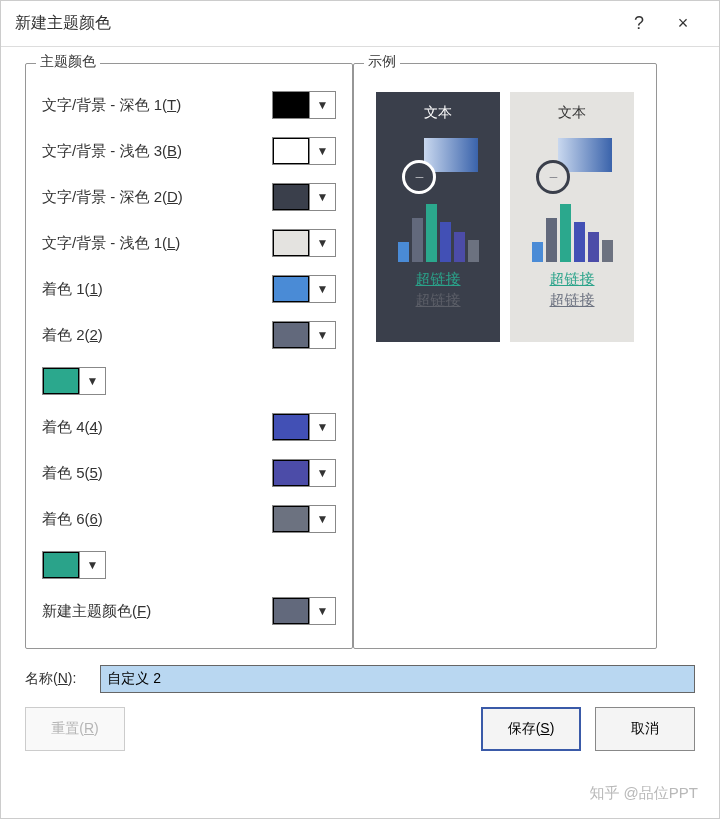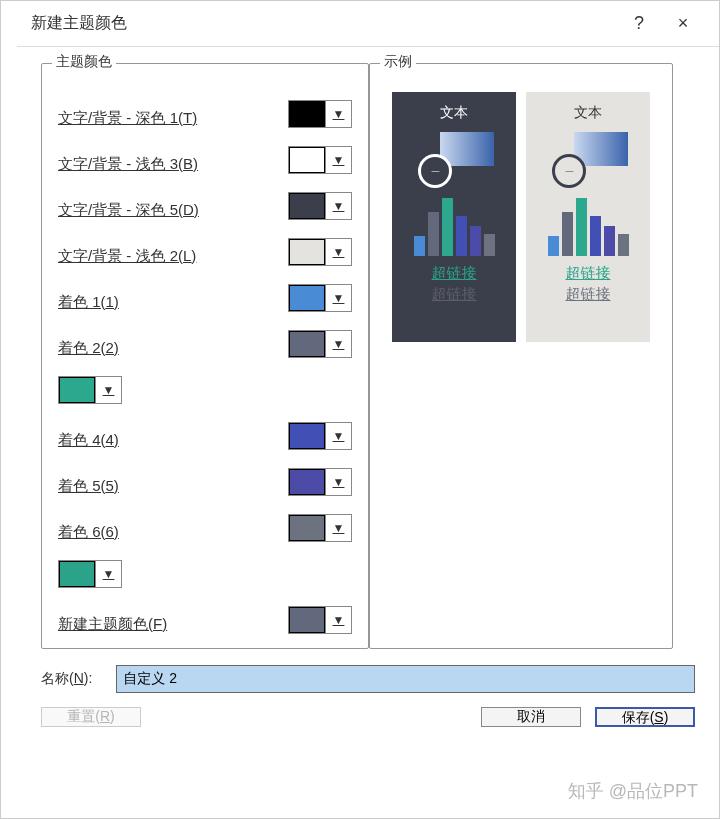--- a/index.html
+++ b/index.html
@@ -12,21 +12,20 @@
       height: 819px;
       overflow: hidden;
     }
     .dialog {
       background: #fff;
       border: 1px solid #ccc;
       width: 720px;
       height: 819px;
       display: flex;
       flex-direction: column;
-      padding-left: 16px;
     }
     .titlebar {
       display: flex;
       align-items: center;
       padding: 10px 14px;
       border-bottom: 1px solid #ddd;
       min-height: 46px;
     }
     .titlebar .title {
       flex: 1;
@@ -65,23 +64,22 @@
     .left-col {
       width: 328px;
       min-height: 582px;
     }
     .right-col {
       width: 304px;
       min-height: 300px;
     }
     .color-row {
       display: flex;
-      align-items: flex-end;
+      align-items: center;
       height: 46px;
-      text-decoration: underline;
     }
     .color-label {
       flex: 1;
       font-size: 15px;
     }
     .mn { text-decoration: underline; }
     .swatch-dd {
       display: flex;
       border: 1px solid #888;
       width: 64px;
@@ -111,21 +109,21 @@
       width: 130px;
       height: 250px;
       display: flex;
       flex-direction: column;
       align-items: center;
       padding: 12px 8px;
       font-size: 14px;
     }
     .preview-dark { background: #3a3f4b; color: #fff; }
     .preview-light { background: #e4e3e0; color: #333; }
-    .pv-title { margin-bottom: 10px; font-size: 14px; }
+    .pv-title { margin-bottom: 16px; font-size: 14px; }
     .pv-shapes { position: relative; width: 80px; height: 56px; margin-bottom: 6px; }
     .pv-rect {
       position: absolute; right: 0; top: 0;
       width: 54px; height: 34px;
       background: linear-gradient(90deg, #c9d8ef, #3a63ab);
     }
     .pv-circle {
       position: absolute; left: 4px; bottom: 0;
       width: 34px; height: 34px; border-radius: 50%;
       border: 3px solid;
@@ -159,36 +157,36 @@
     }
     .button-row {
       display: flex;
       align-items: center;
       margin-top: 14px;
       gap: 14px;
     }
     .spacer { flex: 1; }
     .btn {
       min-width: 100px;
-      height: 20px;
+      height: 44px;
       border: 1px solid #888;
       background: #f4f4f4;
       font-family: inherit;
       font-size: 14px;
       cursor: pointer;
       padding: 0 14px;
     }
     .btn-primary { border: 2px solid #3a5aa8; }
     .btn:disabled { color: #b5b5b5; border-color: #ccc; background: #f9f9f9; cursor: default; }
     .watermark {
       position: absolute;
       right: 22px;
       bottom: 16px;
       color: rgba(160,160,160,0.75);
-      font-size: 18px;
+      font-size: 15px;
       pointer-events: none;
     }
   </style>
 </head>
 <body>
 
 <div class="dialog">
   <div class="titlebar">
     <div class="title">新建主题颜色</div>
     <div class="help-btn">?</div>
@@ -209,28 +207,28 @@
               </div>
             </div>
             <div class="color-row">
               <span class="color-label"><span>文字/背景 - 浅色 3(</span><span class="mn">B</span><span>)</span></span>
               <div class="swatch-dd">
                 <div class="swatch" style="background:#ffffff"></div>
                 <div class="dd-arrow">▼</div>
               </div>
             </div>
             <div class="color-row">
-              <span class="color-label"><span>文字/背景 - 深色 5(</span><span class="mn">D</span><span>)</span></span>
+              <span class="color-label"><span>文字/背景 - 深色 2(</span><span class="mn">D</span><span>)</span></span>
               <div class="swatch-dd">
                 <div class="swatch" style="background:#3a3f4b"></div>
                 <div class="dd-arrow">▼</div>
               </div>
             </div>
             <div class="color-row">
-              <span class="color-label"><span>文字/背景 - 浅色 2(</span><span class="mn">L</span><span>)</span></span>
+              <span class="color-label"><span>文字/背景 - 浅色 1(</span><span class="mn">L</span><span>)</span></span>
               <div class="swatch-dd">
                 <div class="swatch" style="background:#e4e3e0"></div>
                 <div class="dd-arrow">▼</div>
               </div>
             </div>
             <div class="color-row">
               <span class="color-label"><span>着色 1(</span><span class="mn">1</span><span>)</span></span>
               <div class="swatch-dd">
                 <div class="swatch" style="background:#4a8bd6"></div>
                 <div class="dd-arrow">▼</div>
@@ -333,21 +331,21 @@
         <span>名称(</span><span class="mn">N</span><span>):</span>
       </span>
       <input class="name-input" value="自定义 2" style="">
     </div>
 
     <div class="button-row">
       <button class="btn" disabled="">
         <span>重置(</span><span class="mn">R</span><span>)</span>
       </button>
       <div class="spacer"></div>
-      <button class="btn">取消</button>
       <button class="btn btn-primary">
         <span>保存(</span><span class="mn">S</span><span>)</span>
       </button>
+      <button class="btn">取消</button>
     </div>
 
   </div>
   <div class="watermark">知乎 @品位PPT</div>
 </div>
 
 </body></html>

